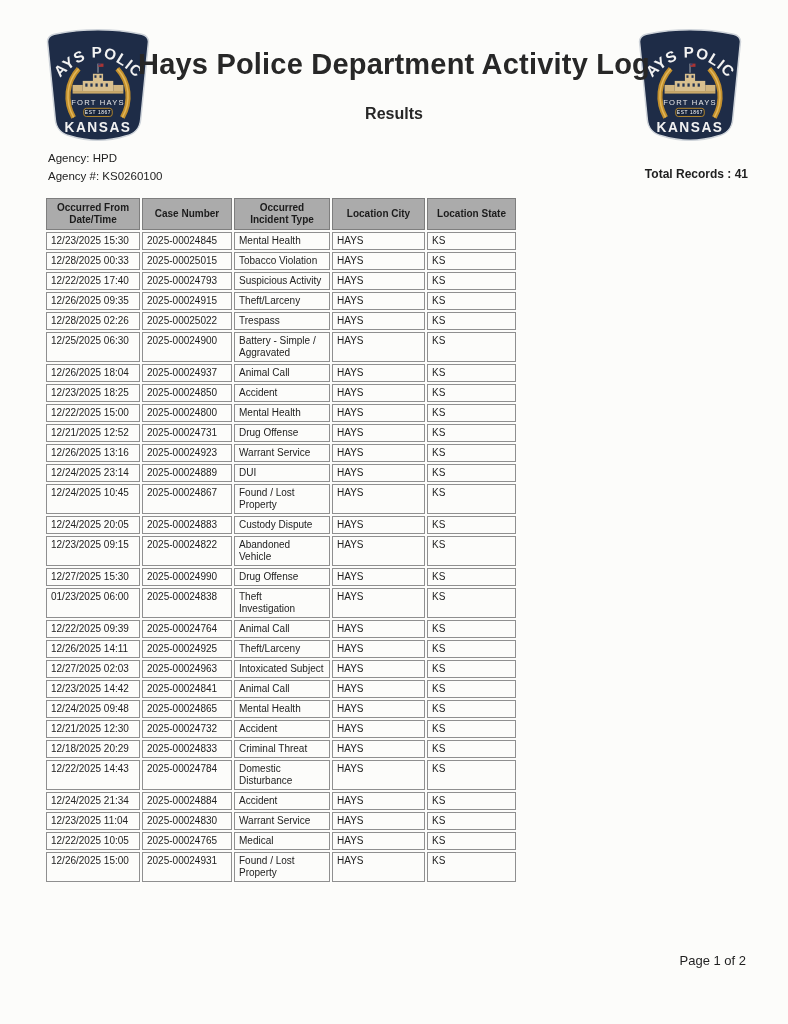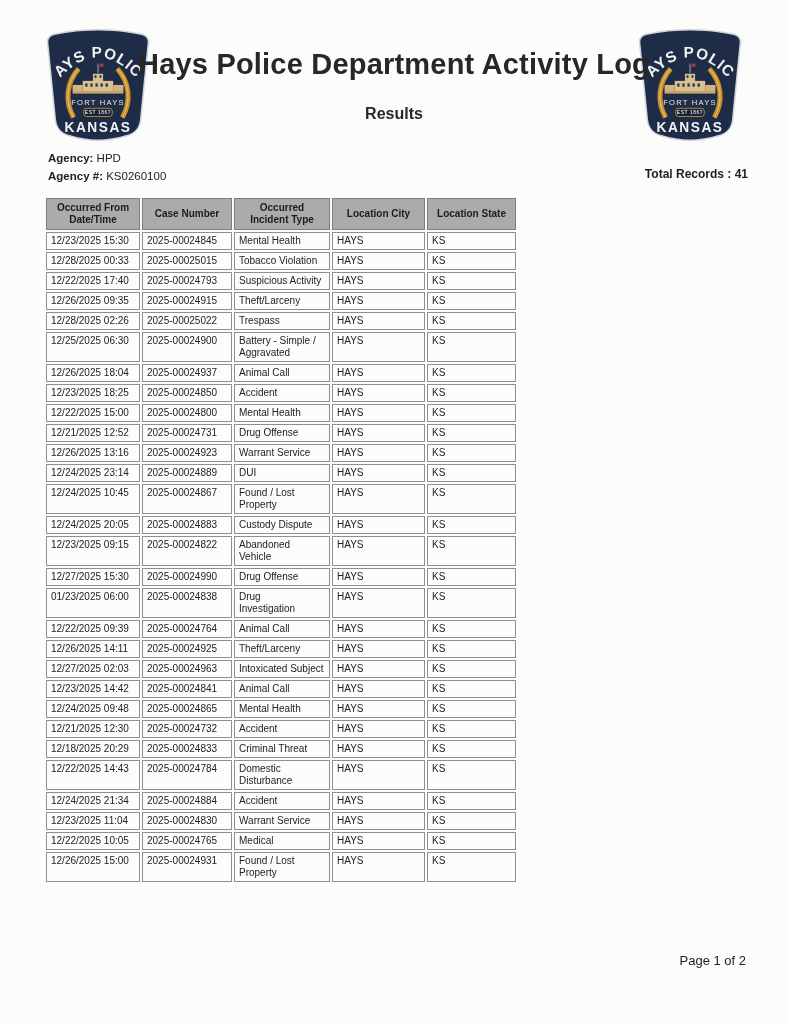--- a/index.html
+++ b/index.html
@@ -34,21 +34,21 @@
     font-size:29px;font-weight:700;color:#272727;letter-spacing:0.2px;
   }
   .doc-subtitle{
     margin-top:24px;font-size:16px;font-weight:700;color:#272727;
   }
 
   .agency-block{
     position:absolute;left:48px;top:149px;
     font-size:11.5px;line-height:18px;color:#222;
   }
-  .agency-block b{font-weight:700;}
+  .agency-block b{font-weight:400;}
   .total-records{
     position:absolute;right:40px;top:167px;
     font-size:12px;font-weight:700;color:#1f1f1f;
   }
 
   .activity-table{
     position:absolute;left:44px;top:196px;
     width:472px;
     border-collapse:separate;border-spacing:2px;
     table-layout:fixed;
@@ -293,21 +293,21 @@
         <tr>
           <td>12/27/2025 15:30</td>
           <td>2025-00024990</td>
           <td>Drug Offense</td>
           <td>HAYS</td>
           <td>KS</td>
         </tr>
         <tr>
           <td>01/23/2025 06:00</td>
           <td>2025-00024838</td>
-          <td>Drug
+          <td>Theft
 Investigation</td>
           <td>HAYS</td>
           <td>KS</td>
         </tr>
         <tr>
           <td>12/22/2025 09:39</td>
           <td>2025-00024764</td>
           <td>Animal Call</td>
           <td>HAYS</td>
           <td>KS</td>

